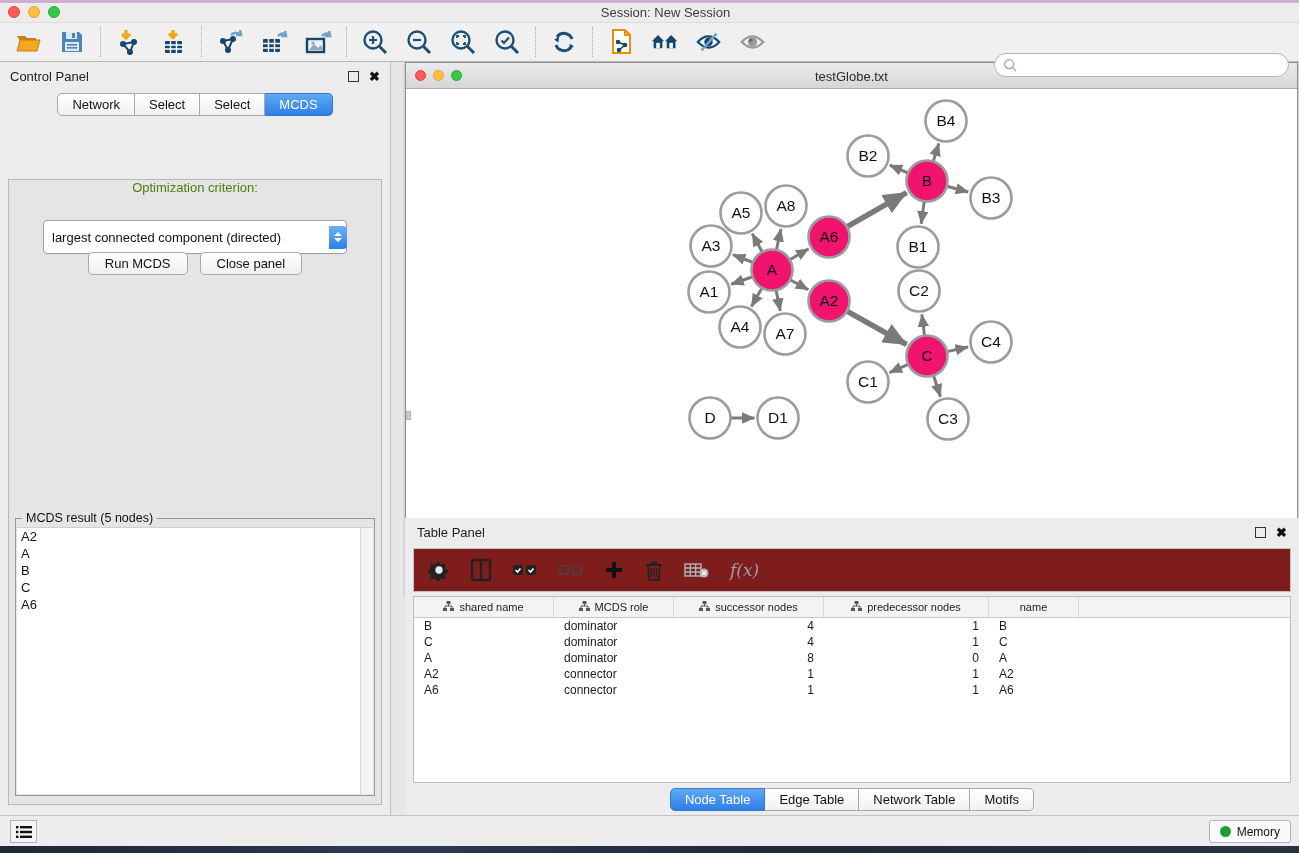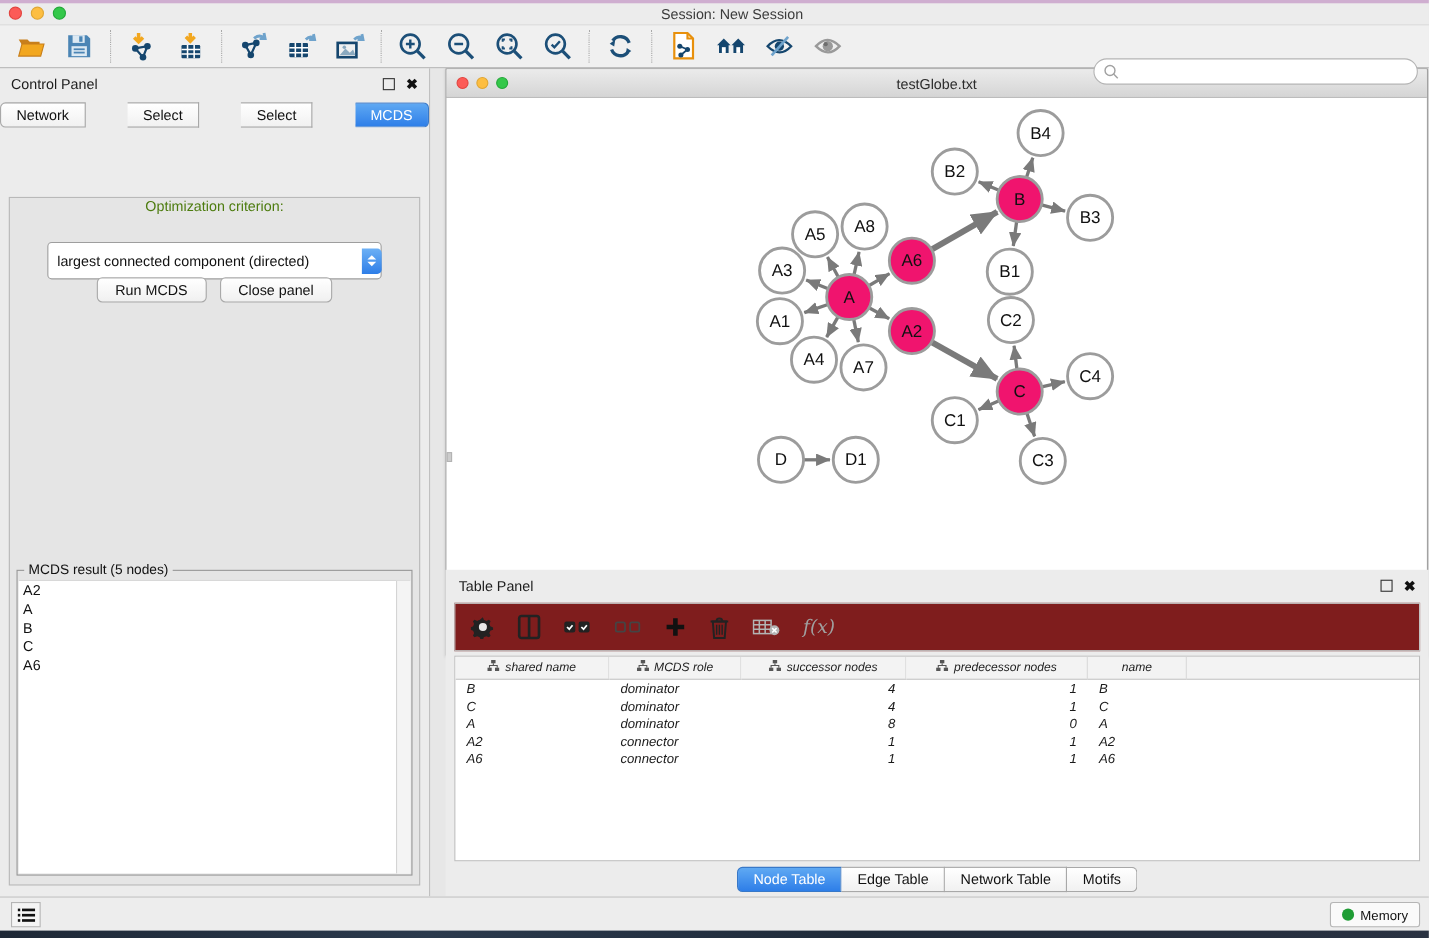--- a/index.html
+++ b/index.html
@@ -25,21 +25,21 @@
   .searchbox input { border:none; outline:none; flex:1; font-size:12px; background:transparent; margin-left:4px;}
 
   
   .control-panel { position:absolute; left:0; top:62px; width:391px; height:753px; background:#ececec; border-right:1px solid #c0c0c0; }
   .panel-titlerow { height:28px; display:flex; align-items:center; padding:0 10px; }
   .panel-titlerow .pt { font-size:13px; color:#1d1d1d; flex:1; }
   .mini-icons { display:flex; align-items:center; gap:10px; }
   .float-ic { width:11px; height:11px; border:1.5px solid #333; background:transparent; }
   .close-ic { font-size:13px; font-weight:bold; color:#111; line-height:11px; }
 
-  .seg-tabs { display:flex; justify-content:space-between; margin-top:3px; position:relative; z-index:2;}
+  .seg-tabs { display:flex; justify-content:center; margin-top:3px; position:relative; z-index:2;}
   .seg-tab { padding:3px 14px; font-size:13px; background:linear-gradient(#ffffff,#f1f1f1); border:1px solid #a8a8a8; border-left:none; color:#111; cursor:pointer; }
   .seg-tab:first-child { border-left:1px solid #a8a8a8; border-radius:5px 0 0 5px; }
   .seg-tab:last-child { border-radius:0 5px 5px 0; }
   .seg-tab.selected { background:linear-gradient(#5fa9f3,#2e7ee8); color:#fff; border-color:#3878c8; }
 
   .cp-inner { position:absolute; left:8px; right:8px; top:117px; bottom:10px; background:#e5e5e5; border:1px solid #b9b9b9; }
   .opt-label { text-align:center; font-size:13px; color:#4d7c0f; }
   .select { position:absolute; left:34px; right:34px; top:40px; height:34px; background:#fff; border:1px solid #9e9e9e; border-radius:4px; display:flex; align-items:center; }
   .select .sel-text { flex:1; padding-left:8px; font-size:13px; color:#111; white-space:nowrap; overflow:hidden;}
   .stepper { width:18px; height:23px; margin:-1px -1px -1px 0; background:linear-gradient(#6cb0f5,#2e7ee8); border-radius:0 4px 4px 0; display:flex; flex-direction:column; align-items:center; justify-content:center; gap:2px;}
@@ -63,21 +63,21 @@
   .nub-left { position:absolute; left:0px; top:348px; width:5px; height:9px; background:#cccccc; border:1px solid #b3b3b3; }
   .nub-bottom { position:absolute; left:441px; bottom:0px; width:11px; height:5px; background:#cccccc; border:1px solid #b3b3b3; }
   .resize-grip { position:absolute; right:1px; bottom:1px; }
 
   
   .table-panel { position:absolute; left:405px; top:518px; width:894px; height:297px; background:#ececec; }
   .tp-toolbar { position:absolute; left:8px; right:8px; top:30px; height:44px; background:#7f1d1d; border:1px solid #c2c2c2; display:flex; align-items:center; gap:20px; padding-left:14px; }
   .tp-btn { display:flex; align-items:center; justify-content:center; cursor:pointer; }
   .fx { font-family:"DejaVu Serif", serif; font-style:italic; font-size:17px; color:#a0a0a0; }
   .data-table { position:absolute; left:8px; right:8px; top:78px; bottom:32px; background:#fff; border:1px solid #bdbdbd; overflow:hidden;}
-  .tgrid { display:grid; grid-template-columns:140px 120px 150px 165px 90px 1fr;font-style:italic; }
+  .tgrid { display:grid; grid-template-columns:140px 120px 150px 165px 90px 1fr; }
   .th { background:#f3f3f3; border-bottom:1px solid #c6c6c6; border-right:1px solid #d8d8d8; height:21px; display:flex; align-items:center; justify-content:center; gap:5px; font-size:11px; color:#222; }
   .th:last-child { border-right:none; }
   .td { height:16px; font-size:12px; color:#1a1a1a; display:flex; align-items:center; padding-left:10px; }
   .td.num { justify-content:flex-end; padding-right:10px; }
   .tp-tabs { position:absolute; left:0; right:0; bottom:4px; display:flex; justify-content:center; }
 
   
   .statusbar { position:absolute; left:0; top:815px; width:1299px; height:31px; background:#ededed; border-top:1px solid #c3c3c3; }
   .list-btn { position:absolute; left:10px; top:4px; width:27px; height:23px; background:#f4f4f4; border:1px solid #b5b5b5; display:flex; align-items:center; justify-content:center; cursor:pointer;}
   .memory-btn { position:absolute; right:8px; top:4px; height:23px; background:#fafafa; border:1px solid #b5b5b5; border-radius:3px; display:flex; align-items:center; gap:6px; padding:0 10px; cursor:pointer; }

